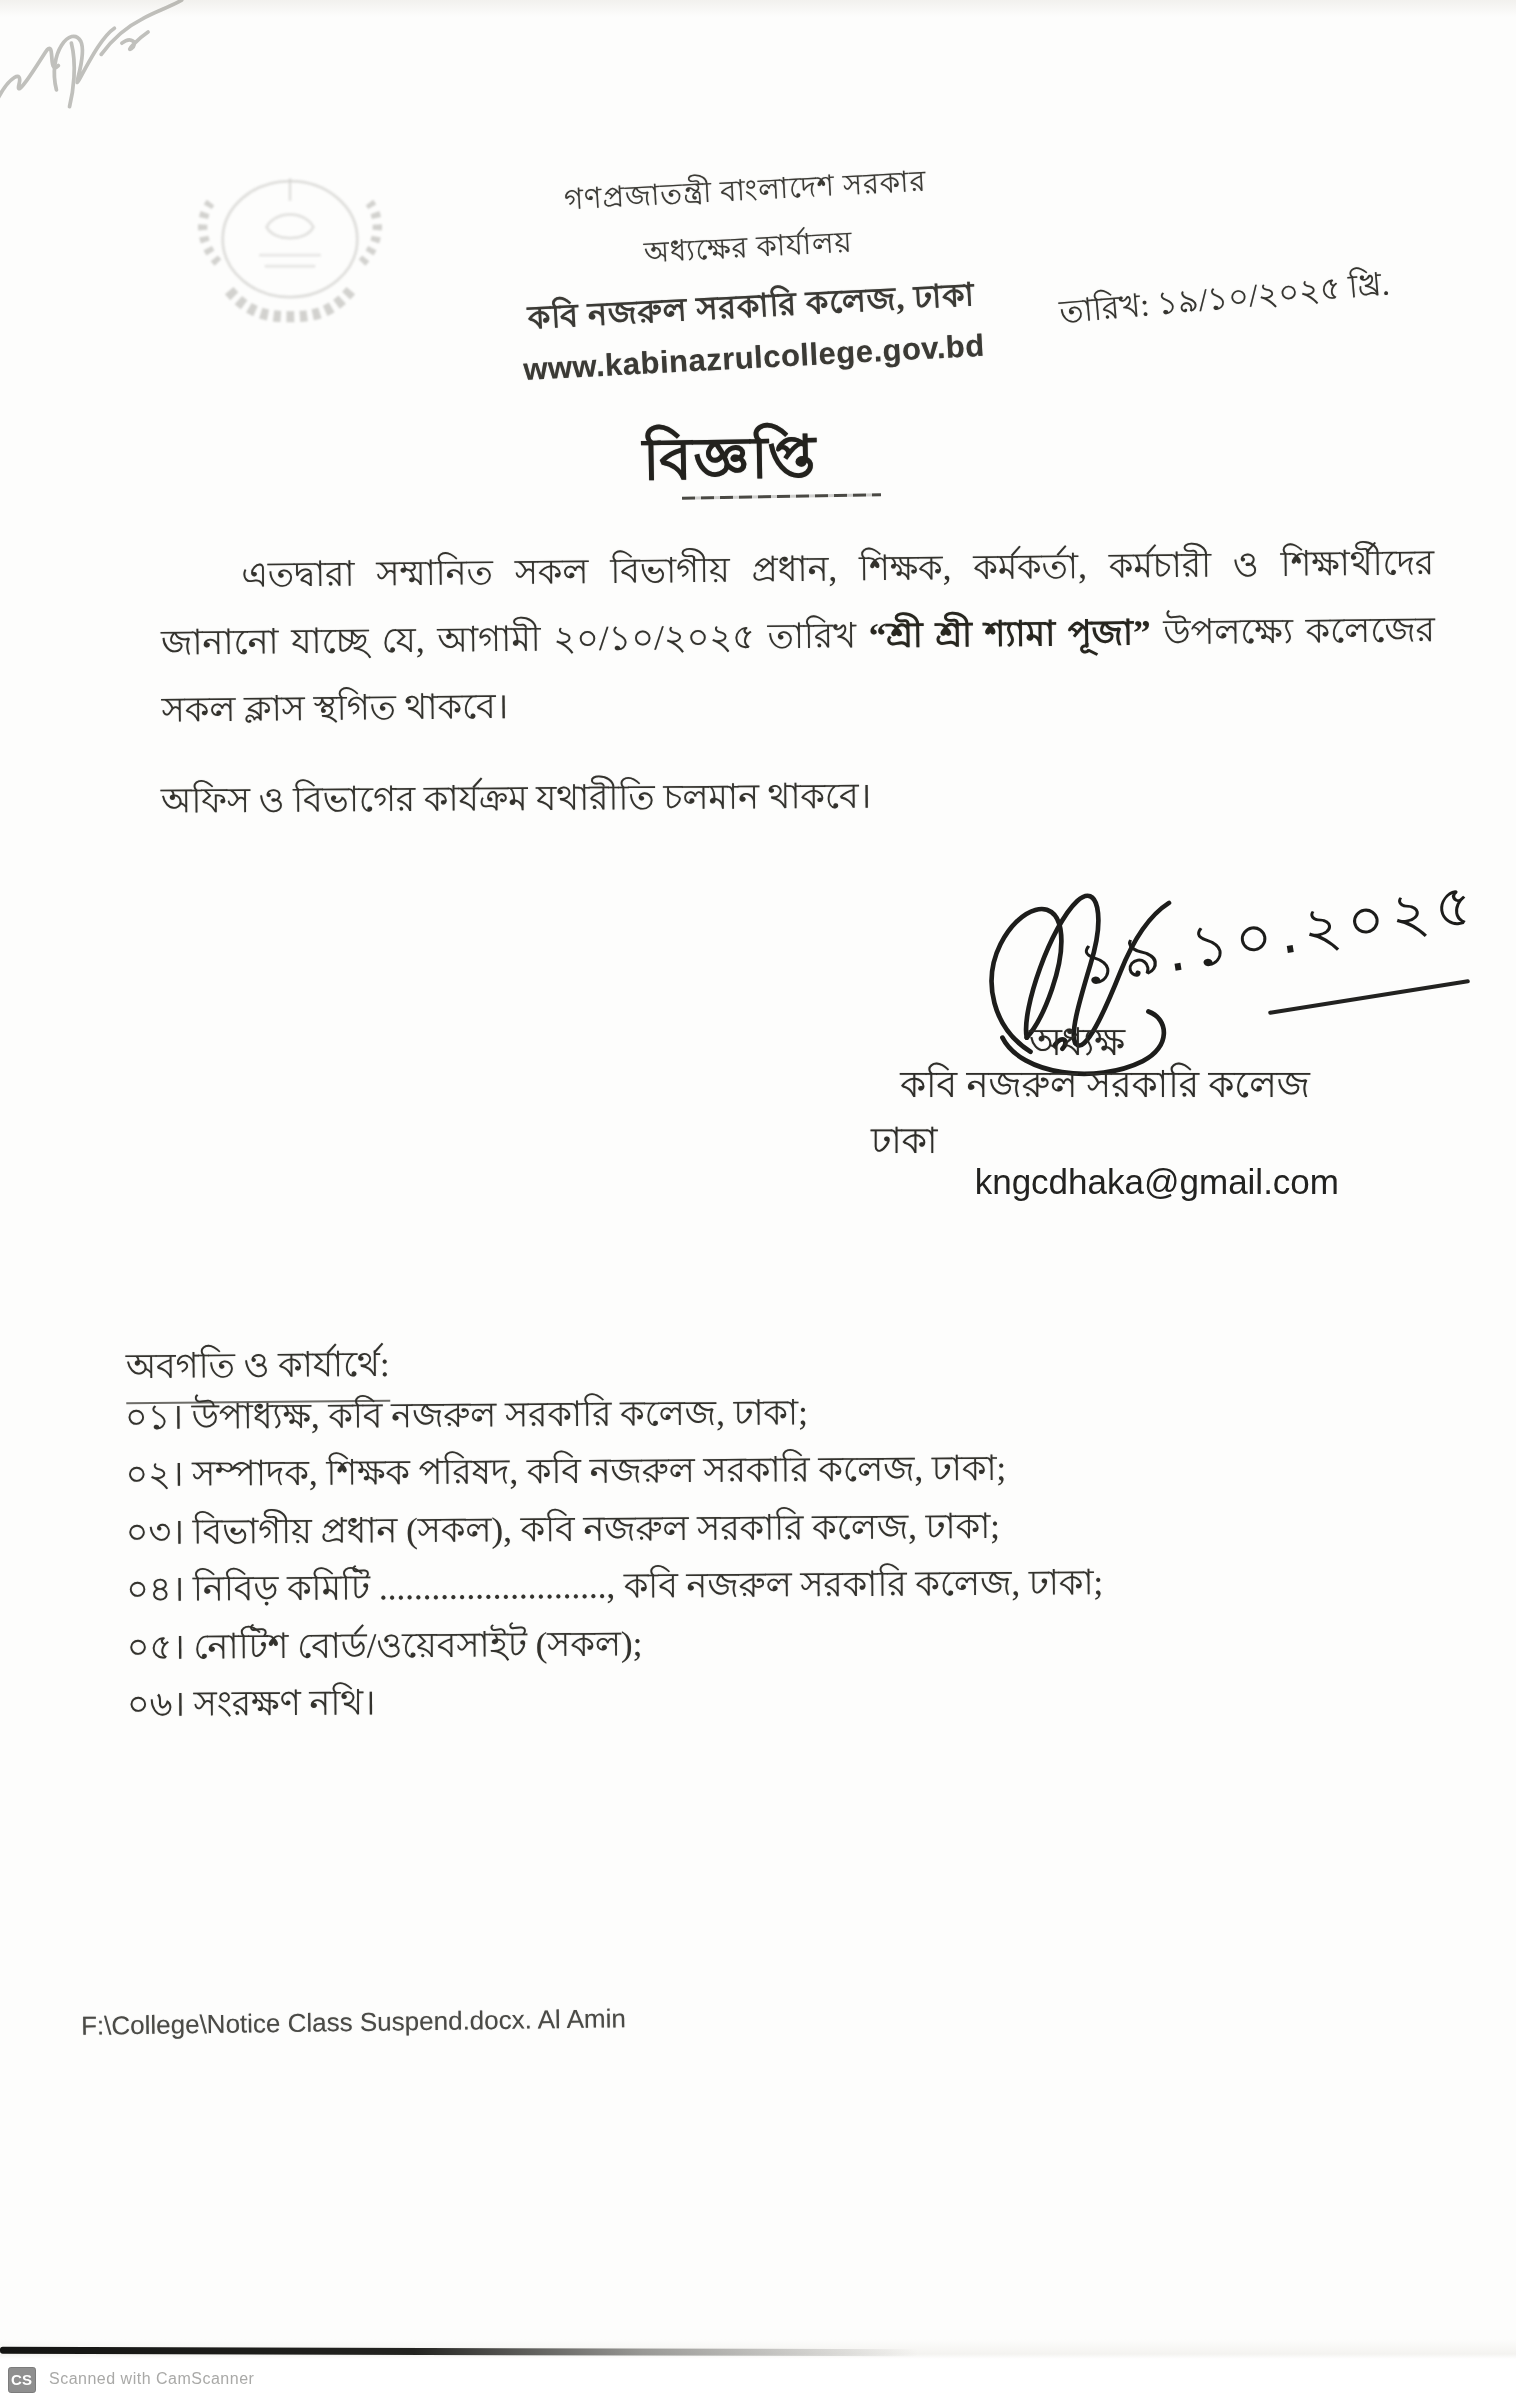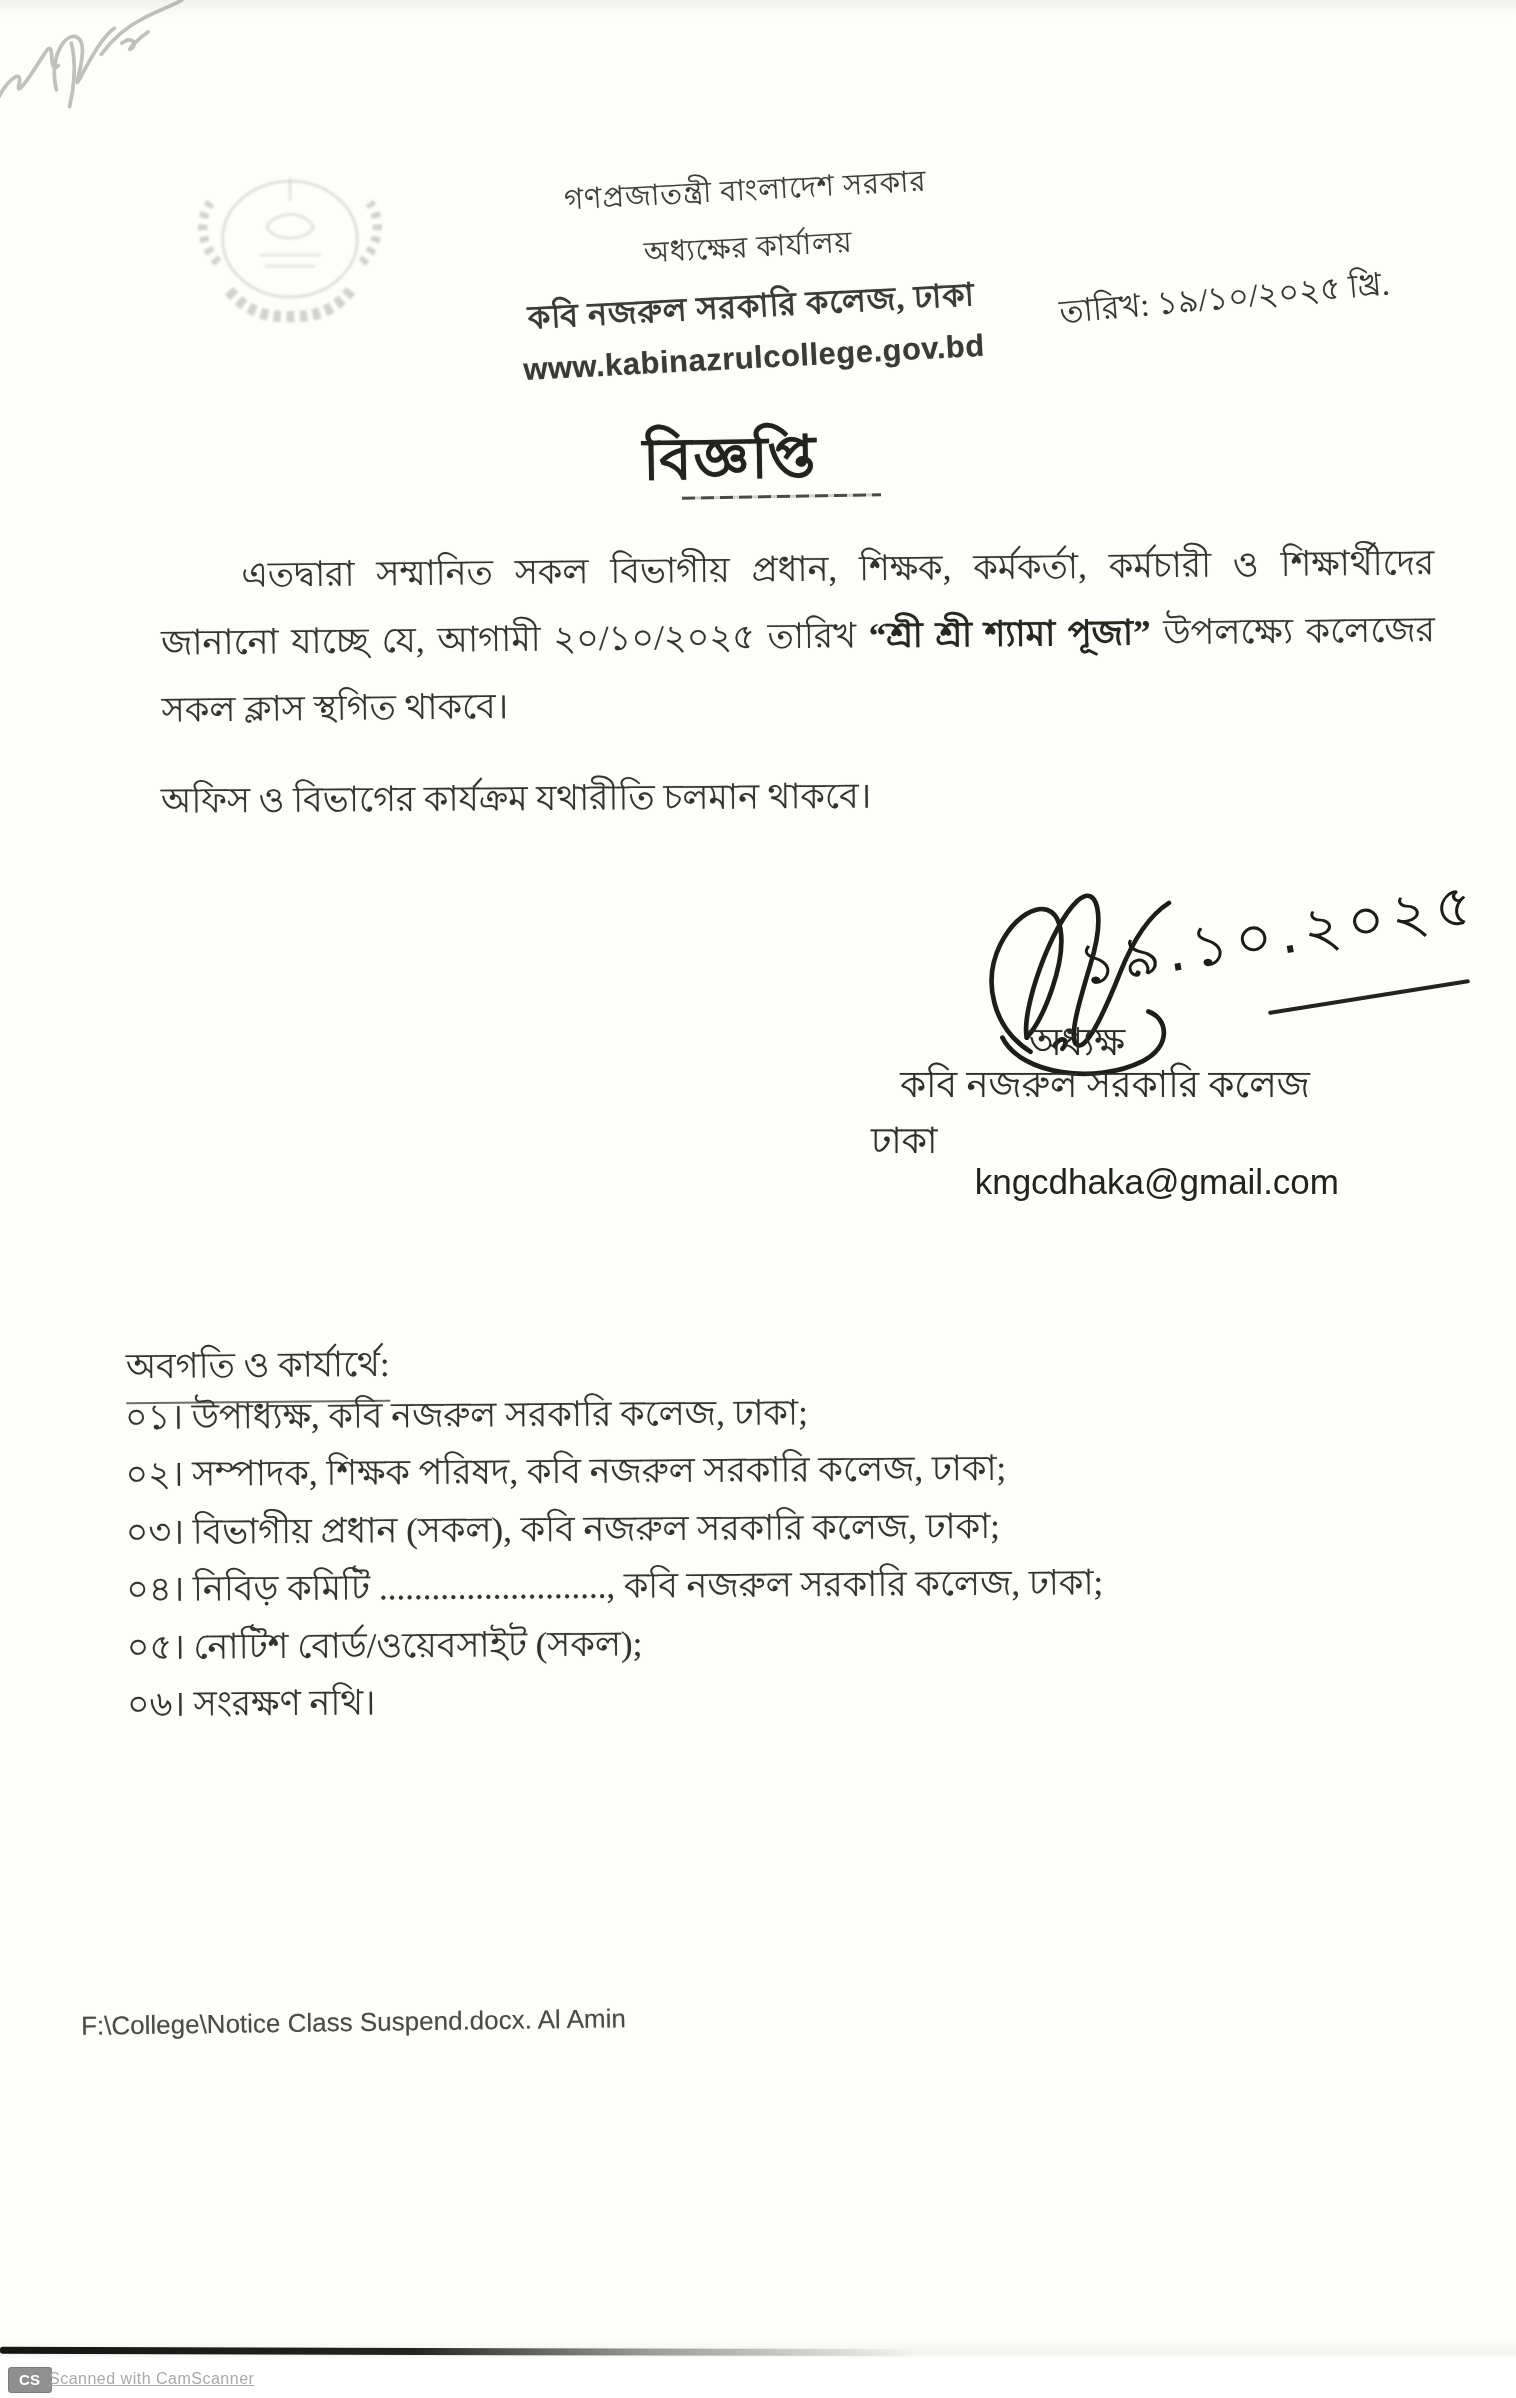--- a/index.html
+++ b/index.html
@@ -143,31 +143,31 @@
     left: 0; top: 2348px; width: 918px; height: 6.6px;
     background: linear-gradient(90deg, #141412 0%, #232320 45%, rgba(40,40,36,.45) 70%, rgba(40,40,36,0) 100%);
     transform: rotate(.15deg);
     border-radius: 2.8px;
   }
 
   
   .cam-bar { left: 0; top: 2359px; width: 1517px; height: 39px; background: #ffffff; }
   .cs-badge {
     position: absolute; left: 7.5px; top: 7.5px;
-    width: 44px; height: 26px;
+    width: 28px; height: 26px;
     background: #8f8f8f; color: #ffffff;
     border: 1.9px solid #7c7c7c; border-radius: 2.8px;
     font-family: "Liberation Sans", sans-serif;
     font-size: 15px; font-weight: bold;
     display: flex; align-items: center; justify-content: center;
   }
   .cam-label {
     position: absolute; left: 49px; top: 11.2px;
     font-family: "Liberation Sans", sans-serif;
-    font-size: 16px; color: #a9a9a7; letter-spacing: 0.5px; text-decoration: underline;
+    font-size: 16px; color: #a9a9a7; letter-spacing: 0.5px;
   }
 </style>
 </head>
 <body>
 
 <div class="page">
 
   <svg class="abs corner-scribble" width="215" height="131" viewBox="0 0 230 140">
     <g fill="none" stroke="#73726a" stroke-width="4" stroke-linecap="round" opacity=".8">
       <path d="M8,118 C20,96 34,88 30,104 C26,120 44,92 58,70 C70,52 60,96 72,84"></path>

